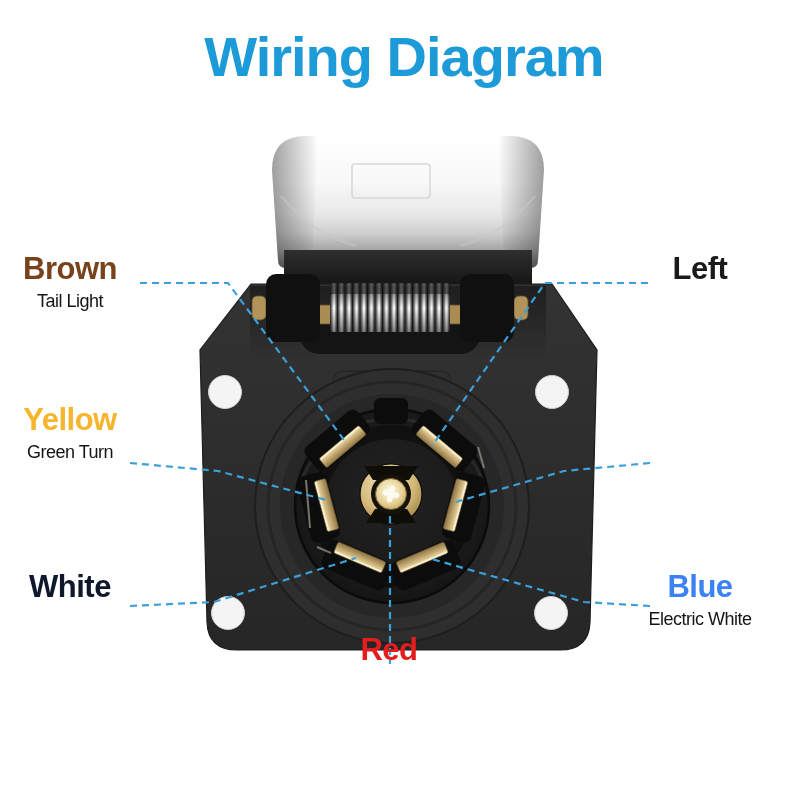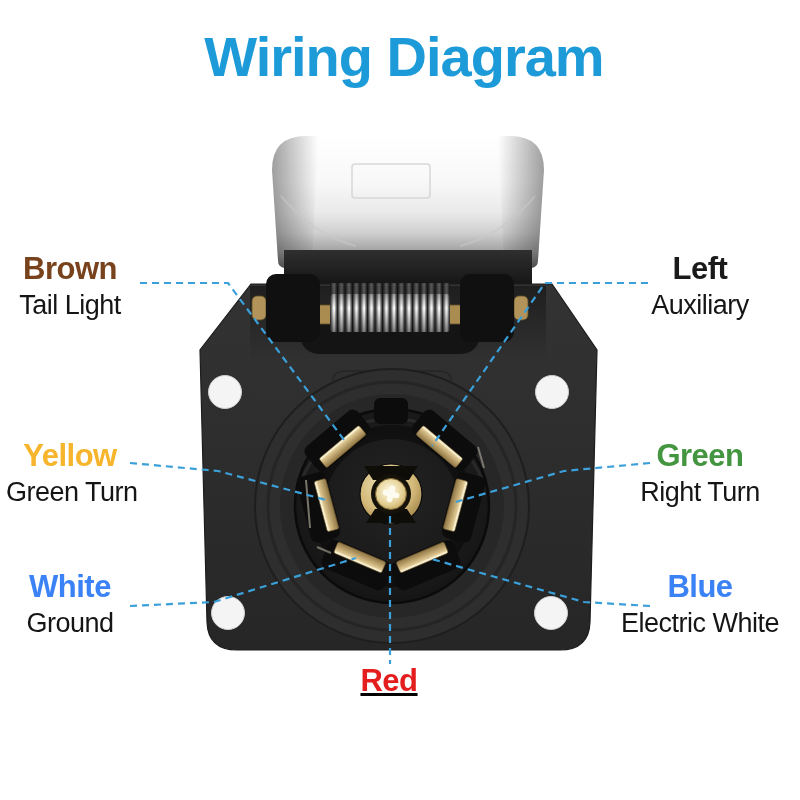--- a/index.html
+++ b/index.html
@@ -4,28 +4,28 @@
 <style>
   html,body{margin:0;padding:0;background:#ffffff;}
   body{width:800px;height:800px;position:relative;overflow:hidden;
        font-family:"Liberation Sans","DejaVu Sans",sans-serif;}
   .stage{position:absolute;inset:0;width:800px;height:800px;}
   svg.diagram{position:absolute;left:0;top:0;}
   .title{position:absolute;left:4px;top:28px;width:800px;text-align:center;
          font-size:56px;font-weight:bold;letter-spacing:-1px;line-height:1.05;}
   .wire-label{position:absolute;line-height:1;white-space:nowrap;}
   .wire-label .word{display:block;font-size:31px;font-weight:bold;margin:0 0 8px 0;letter-spacing:-0.5px;}
-  .wire-label .fn{display:block;font-size:27px;color:#151515;letter-spacing:-0.5px;}
+  .wire-label .fn{display:block;font-size:18px;color:#151515;letter-spacing:-0.5px;}
   .lab-left{left:6px;width:128px;text-align:center;}
   .lab-right{left:600px;width:200px;text-align:center;}
   .lab-bottom{left:289px;width:200px;text-align:center;}
   #lab-brown,#lab-black{top:253px;}
-  #lab-yellow,#lab-green{top:440px;}
+  #lab-yellow,#lab-green{top:404px;}
   #lab-white,#lab-blue{top:571px;}
-  #lab-red{top:665px;text-decoration:underline;}
+  #lab-red{top:634px;}
 </style>
 </head>
 <body>
 
 <div class="stage">
 
   <svg class="diagram" width="800" height="800" viewBox="0 0 800 800">
     <defs>
       <linearGradient id="lidGrad" gradientUnits="userSpaceOnUse" x1="0" y1="136" x2="0" y2="290">
         <stop offset="0" stop-color="#ffffff"></stop>
@@ -180,33 +180,27 @@
   </svg>
 
   <div class="title" style="color: rgb(29, 154, 216);">Wiring Diagram</div>
 
   <div class="wire-label lab-left" id="lab-brown">
     <span class="word" style="color: rgb(120, 67, 28);">Brown</span>
     <span class="fn">Tail Light</span>
   </div>
   <div class="wire-label lab-right" id="lab-black">
     <span class="word" style="color: rgb(26, 26, 26);">Left</span>
-    <span class="fn">Auxiliary</span>
   </div>
   <div class="wire-label lab-left" id="lab-yellow">
     <span class="word" style="color: rgb(246, 181, 45);">Yellow</span>
     <span class="fn">Green Turn</span>
   </div>
-  <div class="wire-label lab-right" id="lab-green">
-    <span class="word" style="color: rgb(68, 149, 64);">Green</span>
-    <span class="fn">Right Turn</span>
-  </div>
   <div class="wire-label lab-left" id="lab-white">
-    <span class="word" style="color: #3b82f6;">White</span>
-    <span class="fn">Ground</span>
+    <span class="word" style="color: #0f172a;">White</span>
   </div>
   <div class="wire-label lab-right" id="lab-blue">
     <span class="word" style="color: #3b82f6;">Blue</span>
     <span class="fn">Electric White</span>
   </div>
   <div class="wire-label lab-bottom" id="lab-red">
     <span class="word" style="color: rgb(228, 30, 30);">Red</span>
   </div>
 
 </div>

